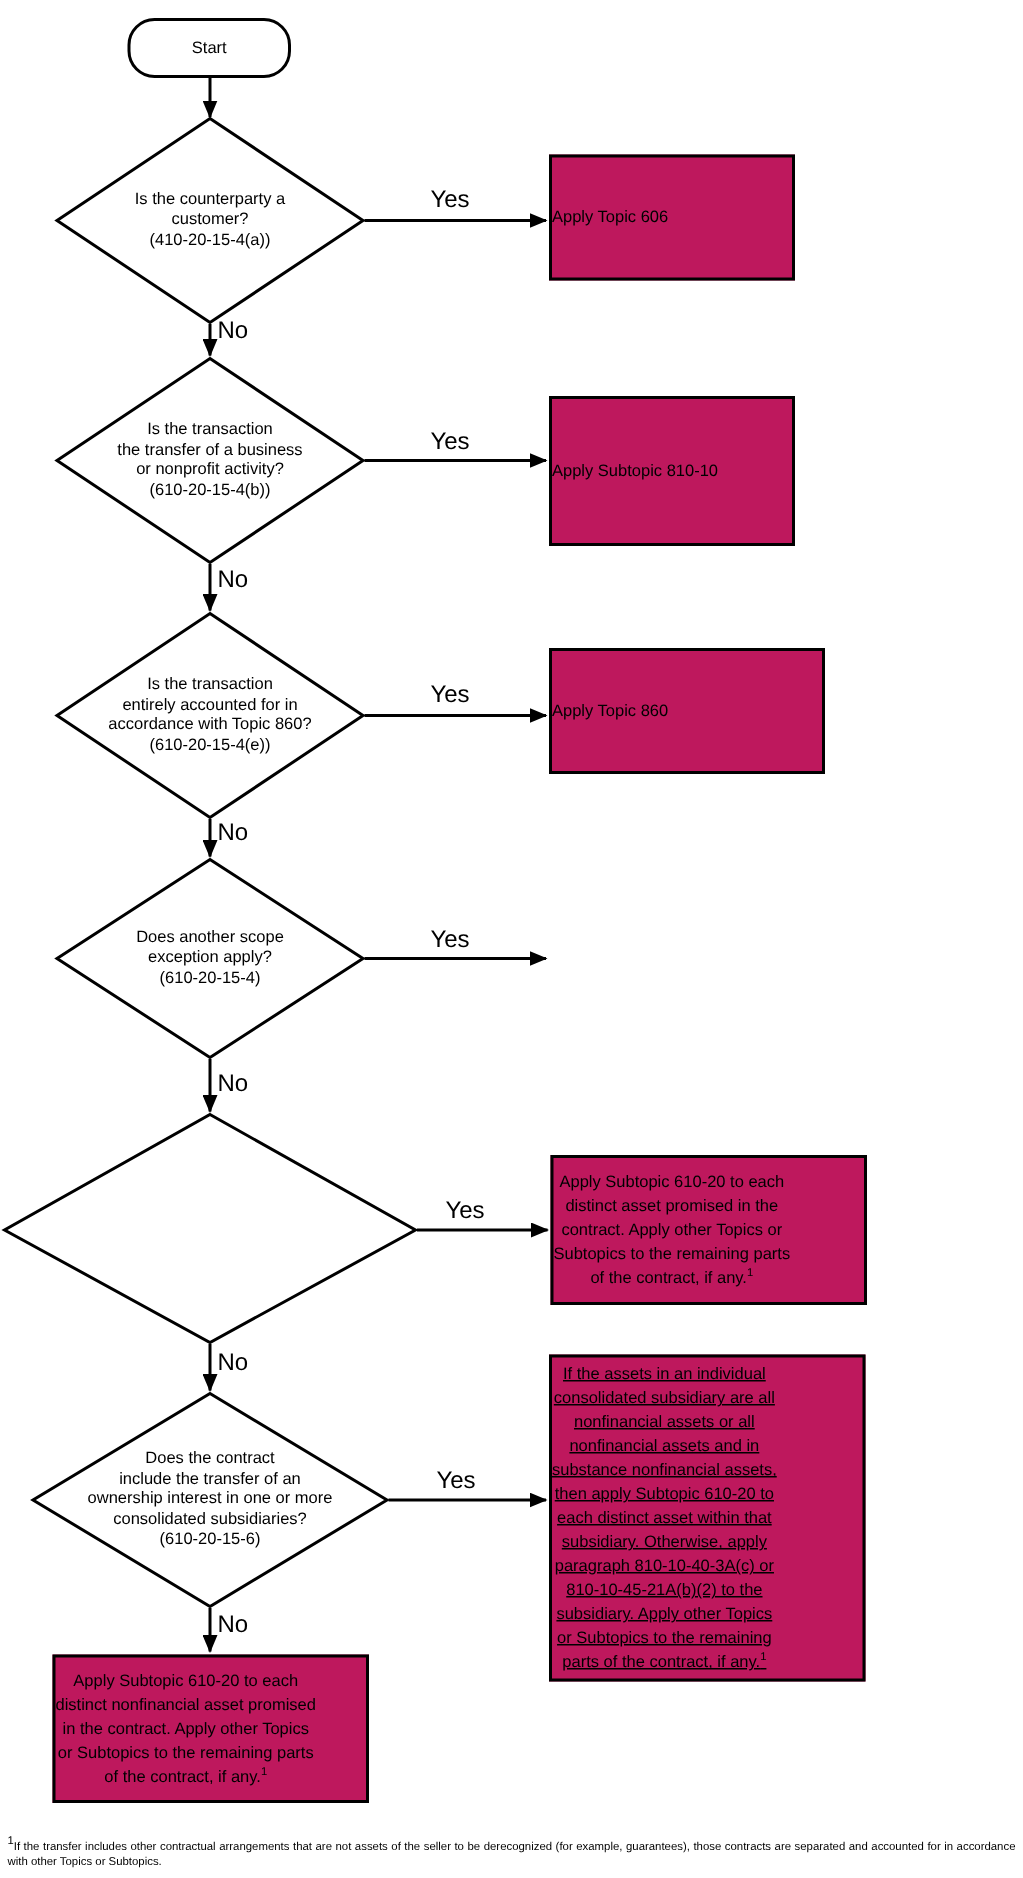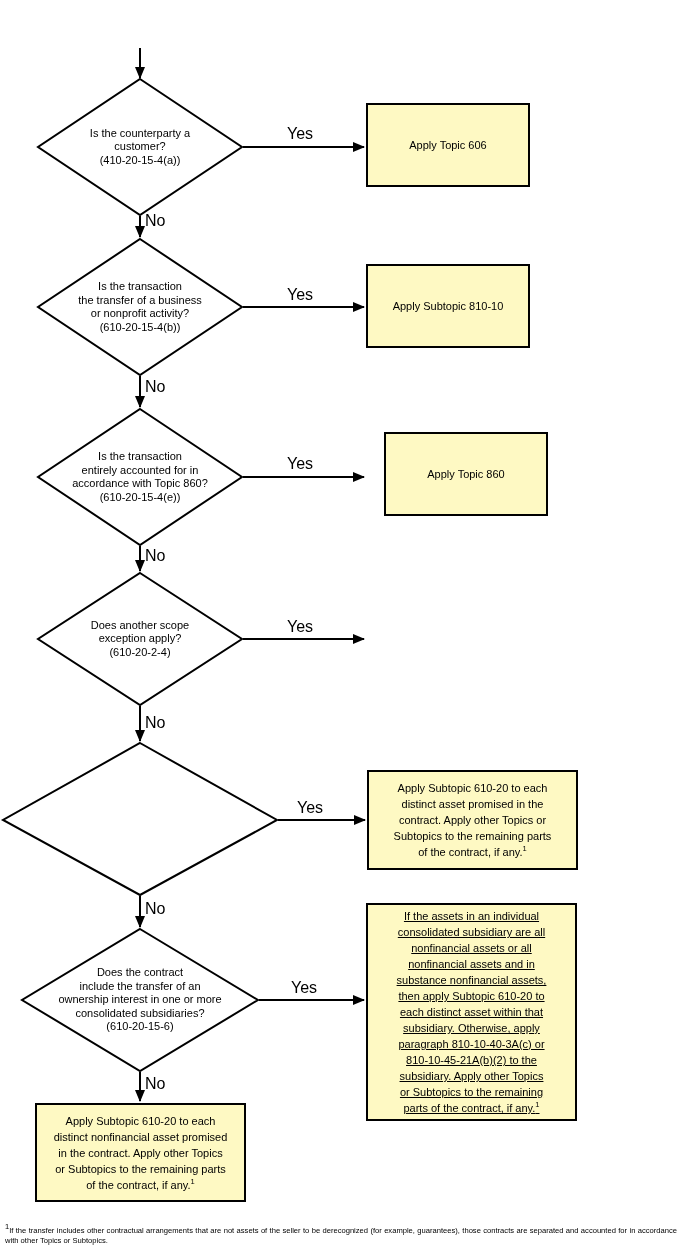--- a/index.html
+++ b/index.html
@@ -11,22 +11,22 @@
     color:#000;
     overflow:hidden;
   }
   #connectors{position:absolute;left:0;top:0;width:682px;height:1252px;}
   .terminator{
     position:absolute;border:2px solid #000;border-radius:18px;background:#fff;
     display:flex;align-items:center;justify-content:center;
     font-size:11px;
   }
   .shape-box{
-    position:absolute;border:2px solid #000;background:#fef9c3;
-    display:flex;align-items:center;justify-content:center;
+    position:absolute;border:2px solid #000;background:#be185d;
+    display:flex;align-items:center;justify-content:flex-start;
     text-align:center;font-size:11px;line-height:16px;
     box-sizing:border-box;
   }
   .shape-box .txt, .dtext .txt{white-space:pre-line;}
   .dtext{
     position:absolute;display:flex;align-items:center;justify-content:center;
     text-align:center;font-size:11px;line-height:13.5px;
     pointer-events:none;
   }
   .edge-label{
@@ -66,20 +66,23 @@
     <line x1="140" y1="1072" x2="140" y2="1101" stroke="#000" stroke-width="2" marker-end="url(#arrow)"></line>
 
     <line x1="243" y1="147" x2="364" y2="147" stroke="#000" stroke-width="2" marker-end="url(#arrow)"></line>
     <line x1="243" y1="307" x2="364" y2="307" stroke="#000" stroke-width="2" marker-end="url(#arrow)"></line>
     <line x1="243" y1="477" x2="364" y2="477" stroke="#000" stroke-width="2" marker-end="url(#arrow)"></line>
     <line x1="243" y1="639" x2="364" y2="639" stroke="#000" stroke-width="2" marker-end="url(#arrow)"></line>
     <line x1="278" y1="820" x2="365" y2="820" stroke="#000" stroke-width="2" marker-end="url(#arrow)"></line>
     <line x1="259" y1="1000" x2="364" y2="1000" stroke="#000" stroke-width="2" marker-end="url(#arrow)"></line>
   </svg>
 
+  <div class="terminator" style="left:85px;top:12px;width:105px;height:36px;">
+    <span>Start</span>
+  </div>
 
   <div class="dtext" style="left:40px;top:79px;width:200px;height:136px;">
     <span class="txt">Is the counterparty a
 customer?
 (410-20-15-4(a))</span>
   </div>
   <div class="dtext" style="left:40px;top:239px;width:200px;height:136px;">
     <span class="txt">Is the transaction
 the transfer of a business
 or nonprofit activity?
@@ -87,37 +90,37 @@
   </div>
   <div class="dtext" style="left:30px;top:409px;width:220px;height:136px;">
     <span class="txt">Is the transaction
 entirely accounted for in
 accordance with Topic 860?
 (610-20-15-4(e))</span>
   </div>
   <div class="dtext" style="left:40px;top:573px;width:200px;height:132px;">
     <span class="txt">Does another scope
 exception apply?
-(610-20-2-4)</span>
+(610-20-15-4)</span>
   </div>
   <div class="dtext" style="left:20px;top:929px;width:240px;height:142px;align-items:center;">
     <span class="txt">Does the contract
 include the transfer of an
 ownership interest in one or more
 consolidated subsidiaries?
 (610-20-15-6)</span>
   </div>
 
   <div class="shape-box" style="left:366px;top:103px;width:164px;height:84px;">
     <div class="txt">Apply Topic 606</div>
   </div>
-  <div class="shape-box" style="left:366px;top:264px;width:164px;height:84px;">
+  <div class="shape-box" style="left:366px;top:264px;width:164px;height:100px;">
     <div class="txt">Apply Subtopic 810-10</div>
   </div>
-  <div class="shape-box" style="left:384px;top:432px;width:164px;height:84px;">
+  <div class="shape-box" style="left:366px;top:432px;width:184px;height:84px;">
     <div class="txt">Apply Topic 860</div>
   </div>
   <div class="shape-box" style="left:367px;top:770px;width:211px;height:100px;">
     <div><span class="txt">Apply Subtopic 610-20 to each
 distinct asset promised in the
 contract. Apply other Topics or
 Subtopics to the remaining parts
 of the contract, if any.</span><sup class="fn-ref">1</sup></div>
   </div>
   <div class="shape-box" style="left:366px;top:903px;width:211px;height:218px;text-decoration:underline;">

